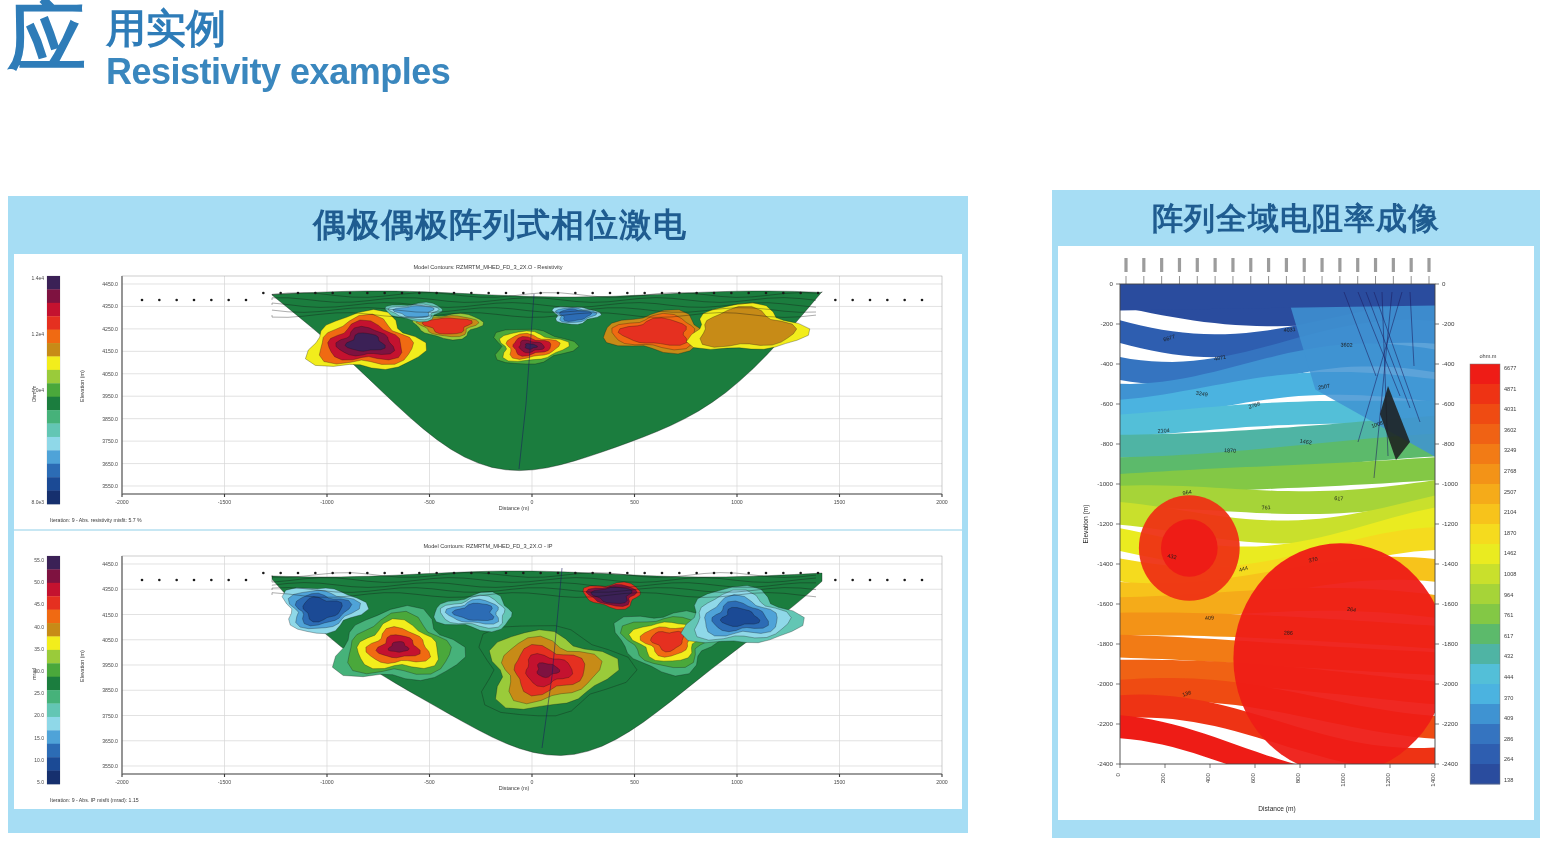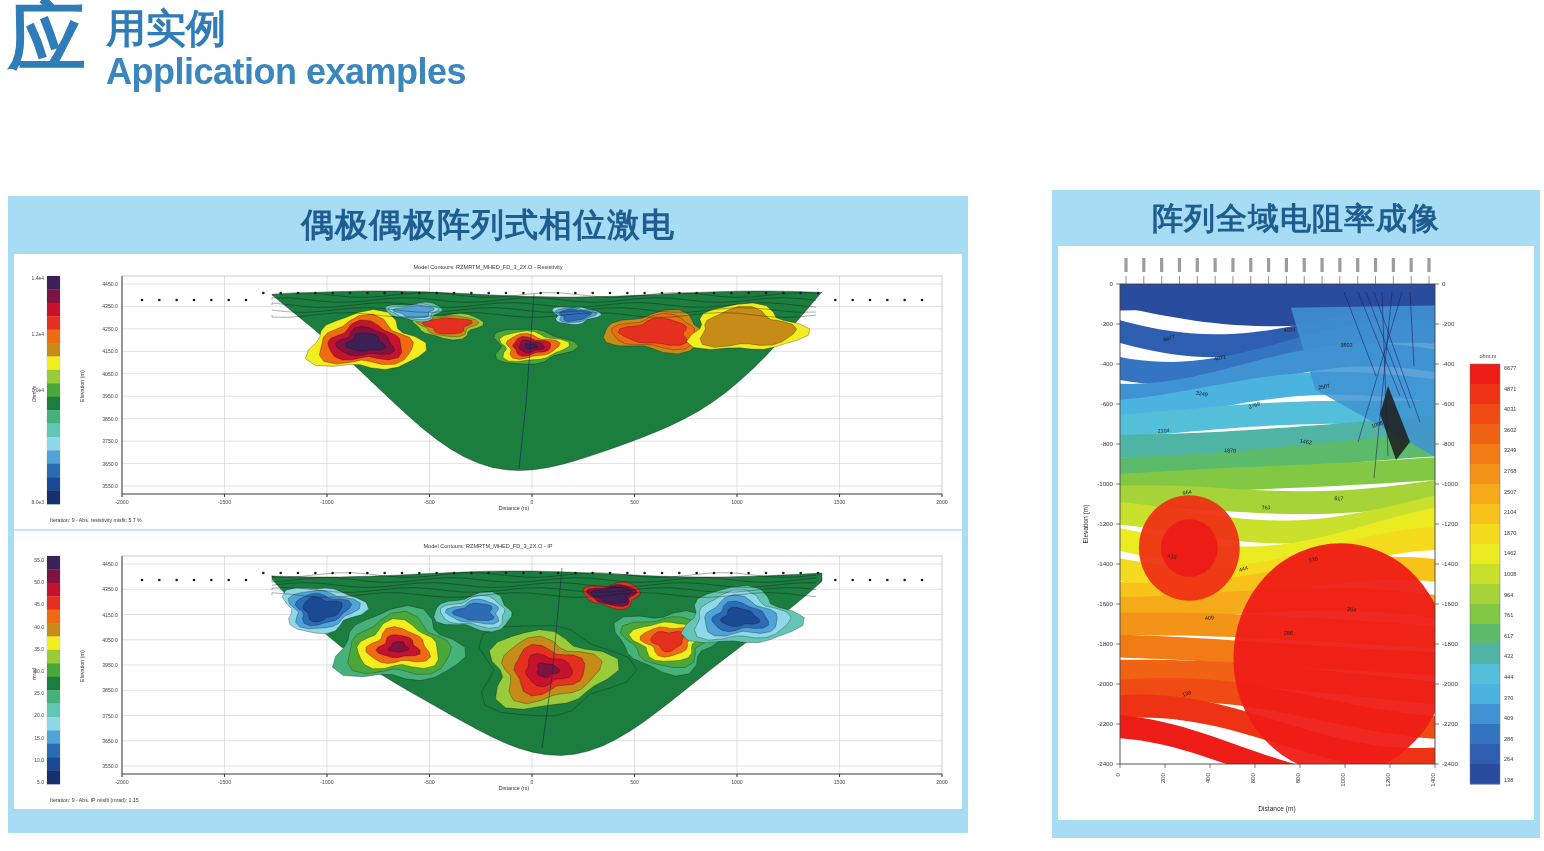--- a/index.html
+++ b/index.html
@@ -34,21 +34,21 @@
   .panel{position:absolute;background:#A6DDF4;box-sizing:border-box;}
   #panel-left{left:8px;top:196px;width:960px;height:637px;}
   #panel-right{left:1052px;top:190px;width:488px;height:648px;}
 
   .panel-title{
     width:100%;text-align:center;
     font-family:"DejaVu Sans","Liberation Sans",sans-serif;
     font-weight:700;color:#1F5C90;
     letter-spacing:1px;
   }
-  #panel-left .panel-title{font-size:33px;line-height:58px;height:58px;}
+  #panel-left .panel-title{font-size:33px;line-height:58px;height:58px;margin-left:12px;}
   #panel-right .panel-title{font-size:31px;line-height:56px;height:56px;}
 
   .panel-body{
     background:#ffffff;
     position:absolute;left:6px;right:6px;
     overflow:hidden;
   }
   #panel-left .panel-body{top:58px;bottom:24px;}
   #panel-right .panel-body{top:56px;bottom:18px;}
 
@@ -70,21 +70,21 @@
   .stn-dot{fill:#1a1a1a;}
   .bore{stroke:#1b1b5e;stroke-width:0.55;fill:none;}
   .divider{stroke:#8fcfe8;stroke-width:1;}
 </style>
 </head>
 <body>
 
 <div id="header">
   <div id="header-big-cn">应</div>
   <div id="header-sub-cn">用实例</div>
-  <div id="header-en">Application examples</div>
+  <div id="header-en">Resistivity examples</div>
 </div>
 
 <div class="panel" id="panel-left">
   <div class="panel-title">偶极偶极阵列式相位激电</div>
   <div class="panel-body">
     <svg class="fig" viewBox="0 0 948 555" preserveAspectRatio="none">
       <rect x="0" y="0" width="948" height="555" fill="#ffffff"></rect>
 
       <g>
         <text class="title-txt" x="474" y="15" text-anchor="middle">Model Contours: RZMRTM_MHED_FD_3_2X.O - Resistivity</text>

